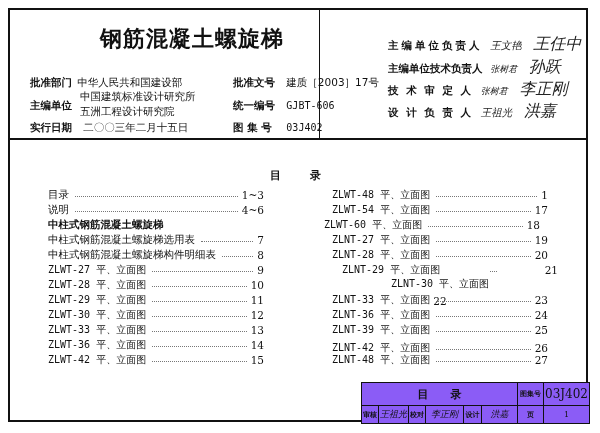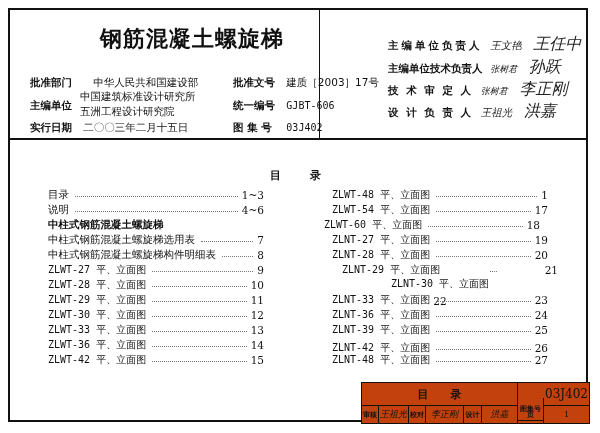--- a/index.html
+++ b/index.html
@@ -18,39 +18,39 @@
   .sig-row .sig { font-family: "DejaVu Serif", serif; font-weight: normal; font-style: italic; color: #222; margin-left: 4px; }
   .sig-row .sig2 { font-family: "DejaVu Serif", serif; font-weight: normal; font-style: italic; color: #222; margin-left: 8px; font-size: 16px; }
   .toc-head { top: 168px; font-size: 11px; font-family: "DejaVu Sans", "Liberation Sans", sans-serif; font-weight: bold; letter-spacing: 0; }
   .toc { font-size: 10.5px; font-family: "DejaVu Sans", "Liberation Sans", sans-serif; }
   .toc-row { position: absolute; height: 15px; display: flex; align-items: center; white-space: nowrap; }
   .toc-row .t { flex: none; }
   .toc-row .d { flex: 1; border-bottom: 1.5px dotted #777; height: 0; margin: 3px 4px 0 6px; }
   .toc-row .p { flex: none; font-family: "DejaVu Serif", serif; }
   .toc-row.section .t { font-weight: bold; }
   .code { font-family: "DejaVu Sans Mono", "Liberation Mono", monospace; font-size: 10px; }
-  .tb { left: 361px; top: 382px; width: 229px; height: 42px; border: 1.5px solid #111; box-sizing: border-box; background: #c2410c; }
+  .tb { left: 361px; top: 382px; width: 229px; height: 42px; border: 1.5px solid #111; box-sizing: border-box; background: #8b5cf6; }
   .tb .cell { position: absolute; box-sizing: border-box; border-right: 1px solid #111; display: flex; align-items: center; justify-content: center; }
   .tb .row1 { top: 0; height: 23px; border-bottom: 1px solid #111; }
   .tb .row2 { top: 23px; height: 17px; }
   .tb .small { font-size: 7px; font-family: "DejaVu Sans", sans-serif; font-weight: bold; }
   .tb .tiny-sig { font-size: 9px; font-style: italic; font-family: "DejaVu Serif", serif; }
 </style>
 </head>
 <body>
 
 <div class="abs frame"></div>
 <div class="abs hsep"></div>
 <div class="abs vsep"></div>
 
 <div class="abs title">钢筋混凝土螺旋梯</div>
 
 <div class="abs meta" style="left:30px; top:76px;">
   <span class="lbl">批准部门</span>
-  <span class="val" style="margin-left:16px">中华人民共和国建设部</span>
+  <span class="val" style="margin-left:0">中华人民共和国建设部</span>
 </div>
 <div class="abs meta" style="left:30px; top:99px;">
   <span class="lbl">主编单位</span>
 </div>
 <div class="abs meta" style="left:80px; top:90px;">中国建筑标准设计研究所</div>
 <div class="abs meta" style="left:80px; top:105px;">五洲工程设计研究院</div>
 <div class="abs meta" style="left:30px; top:121px;">
   <span class="lbl">实行日期</span>
   <span class="val" style="margin-left:6px">二〇〇三年二月十五日</span>
 </div>
@@ -211,21 +211,21 @@
   </div>
   <div class="toc-row" style="left:332px; top:352px; width:216px;">
     <span class="t code">ZLNT-48 平、立面图</span>
       <span class="d"></span>
       <span class="p">27</span>
   </div>
 </div>
 
 <div class="abs tb">
   <div class="cell row1" style="left:0; width:156px; font-size:11px; font-weight:bold; font-family:'DejaVu Sans',sans-serif;">目　　录</div>
-  <div class="cell row1 small" style="left:156px; width:26px;margin-top:15px;">图集号</div>
+  <div class="cell row1 small" style="left:156px; width:26px;">图集号</div>
   <div class="cell row1" style="left:182px; width:45px; border-right:none; font-size:12px;">03J402</div>
 
   <div class="cell row2 small" style="left:0; width:17px;">审核</div>
   <div class="cell row2 tiny-sig" style="left:17px; width:30px;">王祖光</div>
   <div class="cell row2 small" style="left:47px; width:17px;">校对</div>
   <div class="cell row2 tiny-sig" style="left:64px; width:38px;">李正刚</div>
   <div class="cell row2 small" style="left:102px; width:18px;">设计</div>
   <div class="cell row2 tiny-sig" style="left:120px; width:36px;">洪嘉</div>
   <div class="cell row2 small" style="left:156px; width:26px;">页</div>
   <div class="cell row2" style="left:182px; width:45px; border-right:none; font-size:8px;">1</div>

